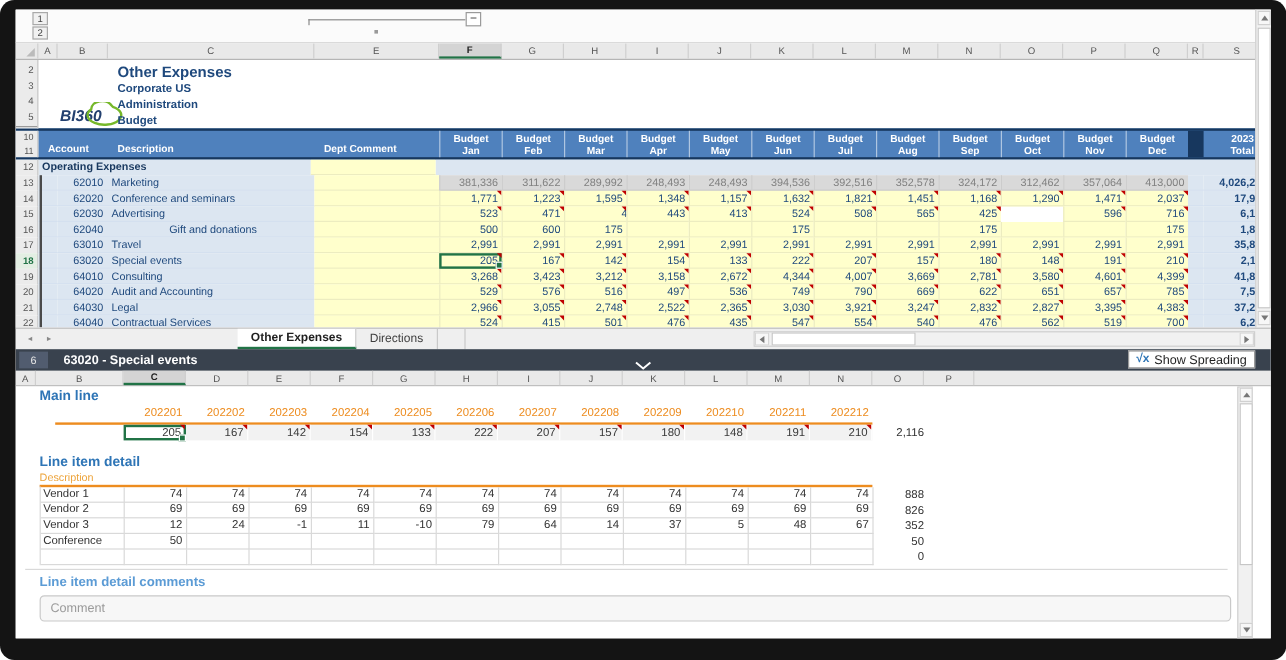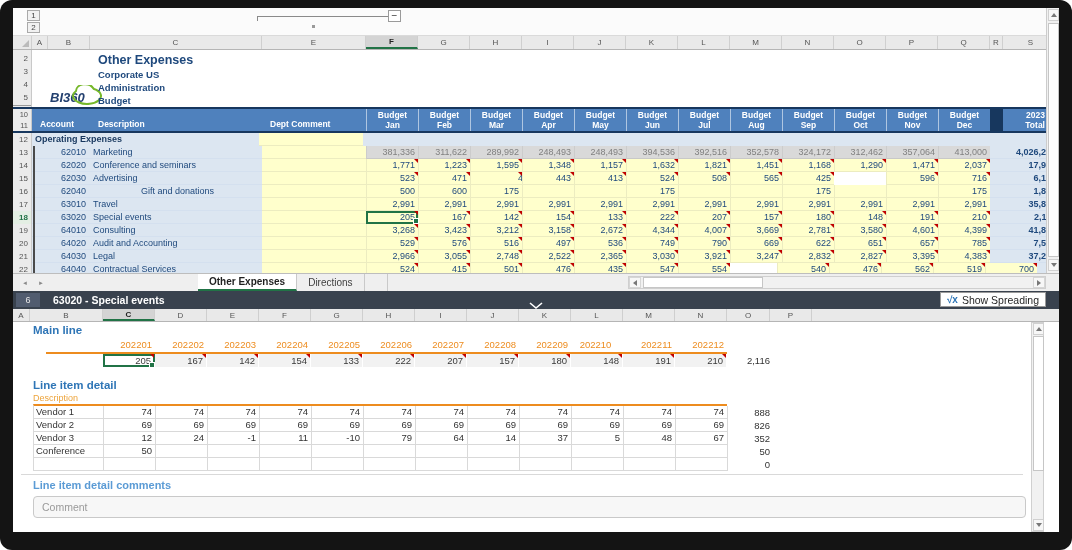--- a/index.html
+++ b/index.html
@@ -477,21 +477,21 @@
               <div class="cell cacct" style="width: 42px;">64040</div>
               <div class="cell cdesc" style="width: 172px;">Contractual Services</div>
               <div class="cell cdept" style="width: 104px;"></div>
               <div class="cell cval flag" style="width: 52px;">524</div>
               <div class="cell cval flag" style="width: 52px;">415</div>
               <div class="cell cval flag" style="width: 52px;">501</div>
               <div class="cell cval flag" style="width: 52px;">476</div>
               <div class="cell cval flag" style="width: 52px;">435</div>
               <div class="cell cval flag" style="width: 52px;">547</div>
               <div class="cell cval flag" style="width: 52px;">554</div>
-              <div class="cell cval flag" style="width: 52px; margin-left: 47px;">540</div>
+              <div class="cell cval flag" style="width: 52px;">540</div>
               <div class="cell cval flag" style="width: 52px;">476</div>
               <div class="cell cval flag" style="width: 52px;">562</div>
               <div class="cell cval flag" style="width: 52px;">519</div>
               <div class="cell cval flag" style="width: 52px;">700</div>
               <div class="cell crsp" style="width: 13px;"></div>
               <div class="cell ctot" style="width: 56px;">6,249</div>
             </div>
           </div>
         <div class="rowbracket"></div>
       </div>
@@ -566,21 +566,21 @@
       <div class="periodrow" id="periodRow">
           <div class="pcell" style="width: 52px;">202201</div>
           <div class="pcell" style="width: 52px;">202202</div>
           <div class="pcell" style="width: 52px;">202203</div>
           <div class="pcell" style="width: 52px;">202204</div>
           <div class="pcell" style="width: 52px;">202205</div>
           <div class="pcell" style="width: 52px;">202206</div>
           <div class="pcell" style="width: 52px;">202207</div>
           <div class="pcell" style="width: 52px;">202208</div>
           <div class="pcell" style="width: 52px;">202209</div>
-          <div class="pcell" style="width: 52px; text-align: center;">202210</div>
+          <div class="pcell" style="width: 52px;">202210</div>
           <div class="pcell" style="width: 52px;">202211</div>
           <div class="pcell" style="width: 52px;">202212</div>
         </div>
       <div class="munder"></div>
       <div class="mainvals" id="mainValues">
           <div class="dval flag dsel" style="width: 52px;">205</div>
           <div class="dval flag" style="width: 52px;">167</div>
           <div class="dval flag" style="width: 52px;">142</div>
           <div class="dval flag" style="width: 52px;">154</div>
           <div class="dval flag" style="width: 52px;">133</div>

